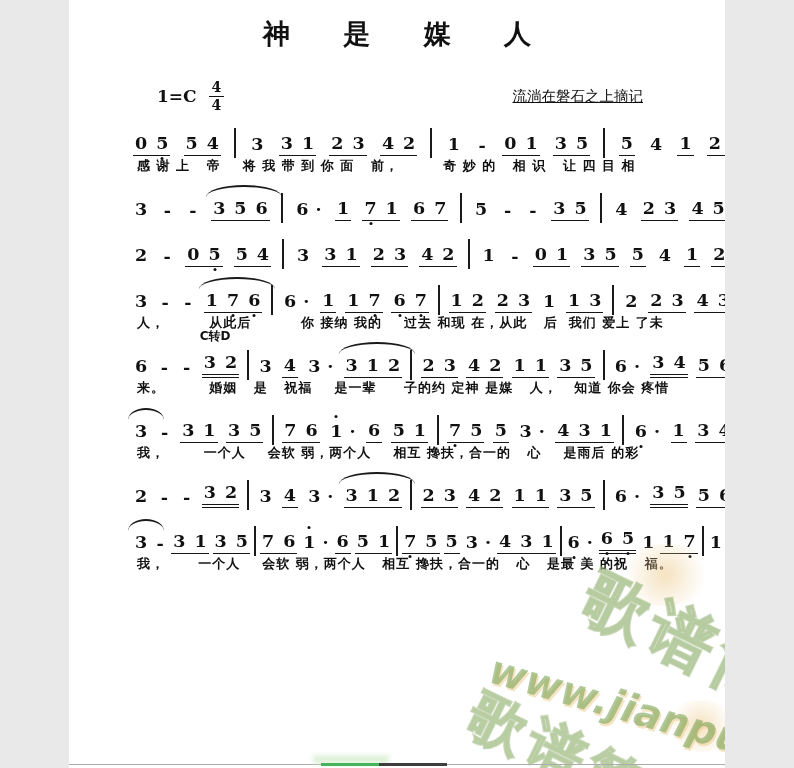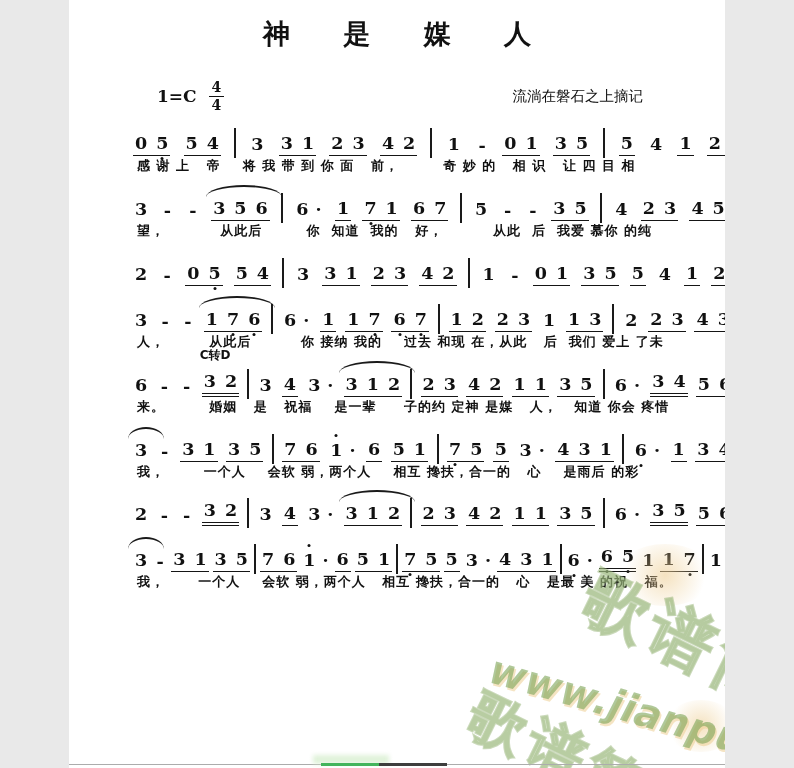--- a/index.html
+++ b/index.html
@@ -7,21 +7,21 @@
         overflow:hidden;font-family:"DejaVu Serif",serif;color:#111;}
   .title{margin-top:16px;text-align:center;font-size:27px;font-weight:bold;
          letter-spacing:22px;text-indent:22px;}
   .meta{display:flex;justify-content:space-between;align-items:center;
         padding:0 82px 0 88px;margin-top:30px;height:28px;gap:8px;}
   .keysig{display:flex;align-items:center;font-size:17px;font-weight:bold;}
   .frac{display:inline-flex;flex-direction:column;align-items:center;margin-left:12px;
         font-size:14px;line-height:1.05;font-weight:bold;}
   .frac .num{border-bottom:1.5px solid #111;padding:0 3px 1px;}
   .frac .den{padding-top:1px;}
-  .credit{font-size:14.5px;font-family:"DejaVu Sans",sans-serif;}
+  .credit{font-size:14.5px;font-family:"DejaVu Sans",sans-serif;text-decoration:underline;}
   .score{position:relative;margin:14px 0 0 64px;width:660px;z-index:2;}
   .system{margin-bottom:7px;}
   .music{display:flex;justify-content:space-between;align-items:flex-end;
          width:656px;height:32px;margin-top:14px;font-size:17.5px;font-weight:bold;}
   .tok{position:relative;display:inline-flex;}
   .grp{display:inline-flex;align-items:flex-end;gap:9px;padding:0 2px 1px;}
   .u1{border-bottom:1.7px solid #151515;}
   .u2{border-bottom:4px double #151515;}
   .dg{position:relative;line-height:1.2;}
   .dg .lo{position:absolute;left:50%;bottom:-6px;width:3px;height:3px;border-radius:50%;
@@ -244,21 +244,20 @@
             </span>
           </span>
           <span class="tok">
             <span class="grp u1">
               <span class="dg">2</span>
               <span class="dg">1</span>
             </span>
           </span>
           <span class="bar"></span>
         </div>
-        <div class="lyrics">望，          从此后        你  知道  我的   好，         从此  后  我爱 慕你 的纯</div>
       </div>
       <div class="system">
         <div class="music">
           <span class="tok">
             <span class="grp u0">
               <span class="dg">2</span>
             </span>
           </span>
           <span class="dash">-</span>
           <span class="tok">

